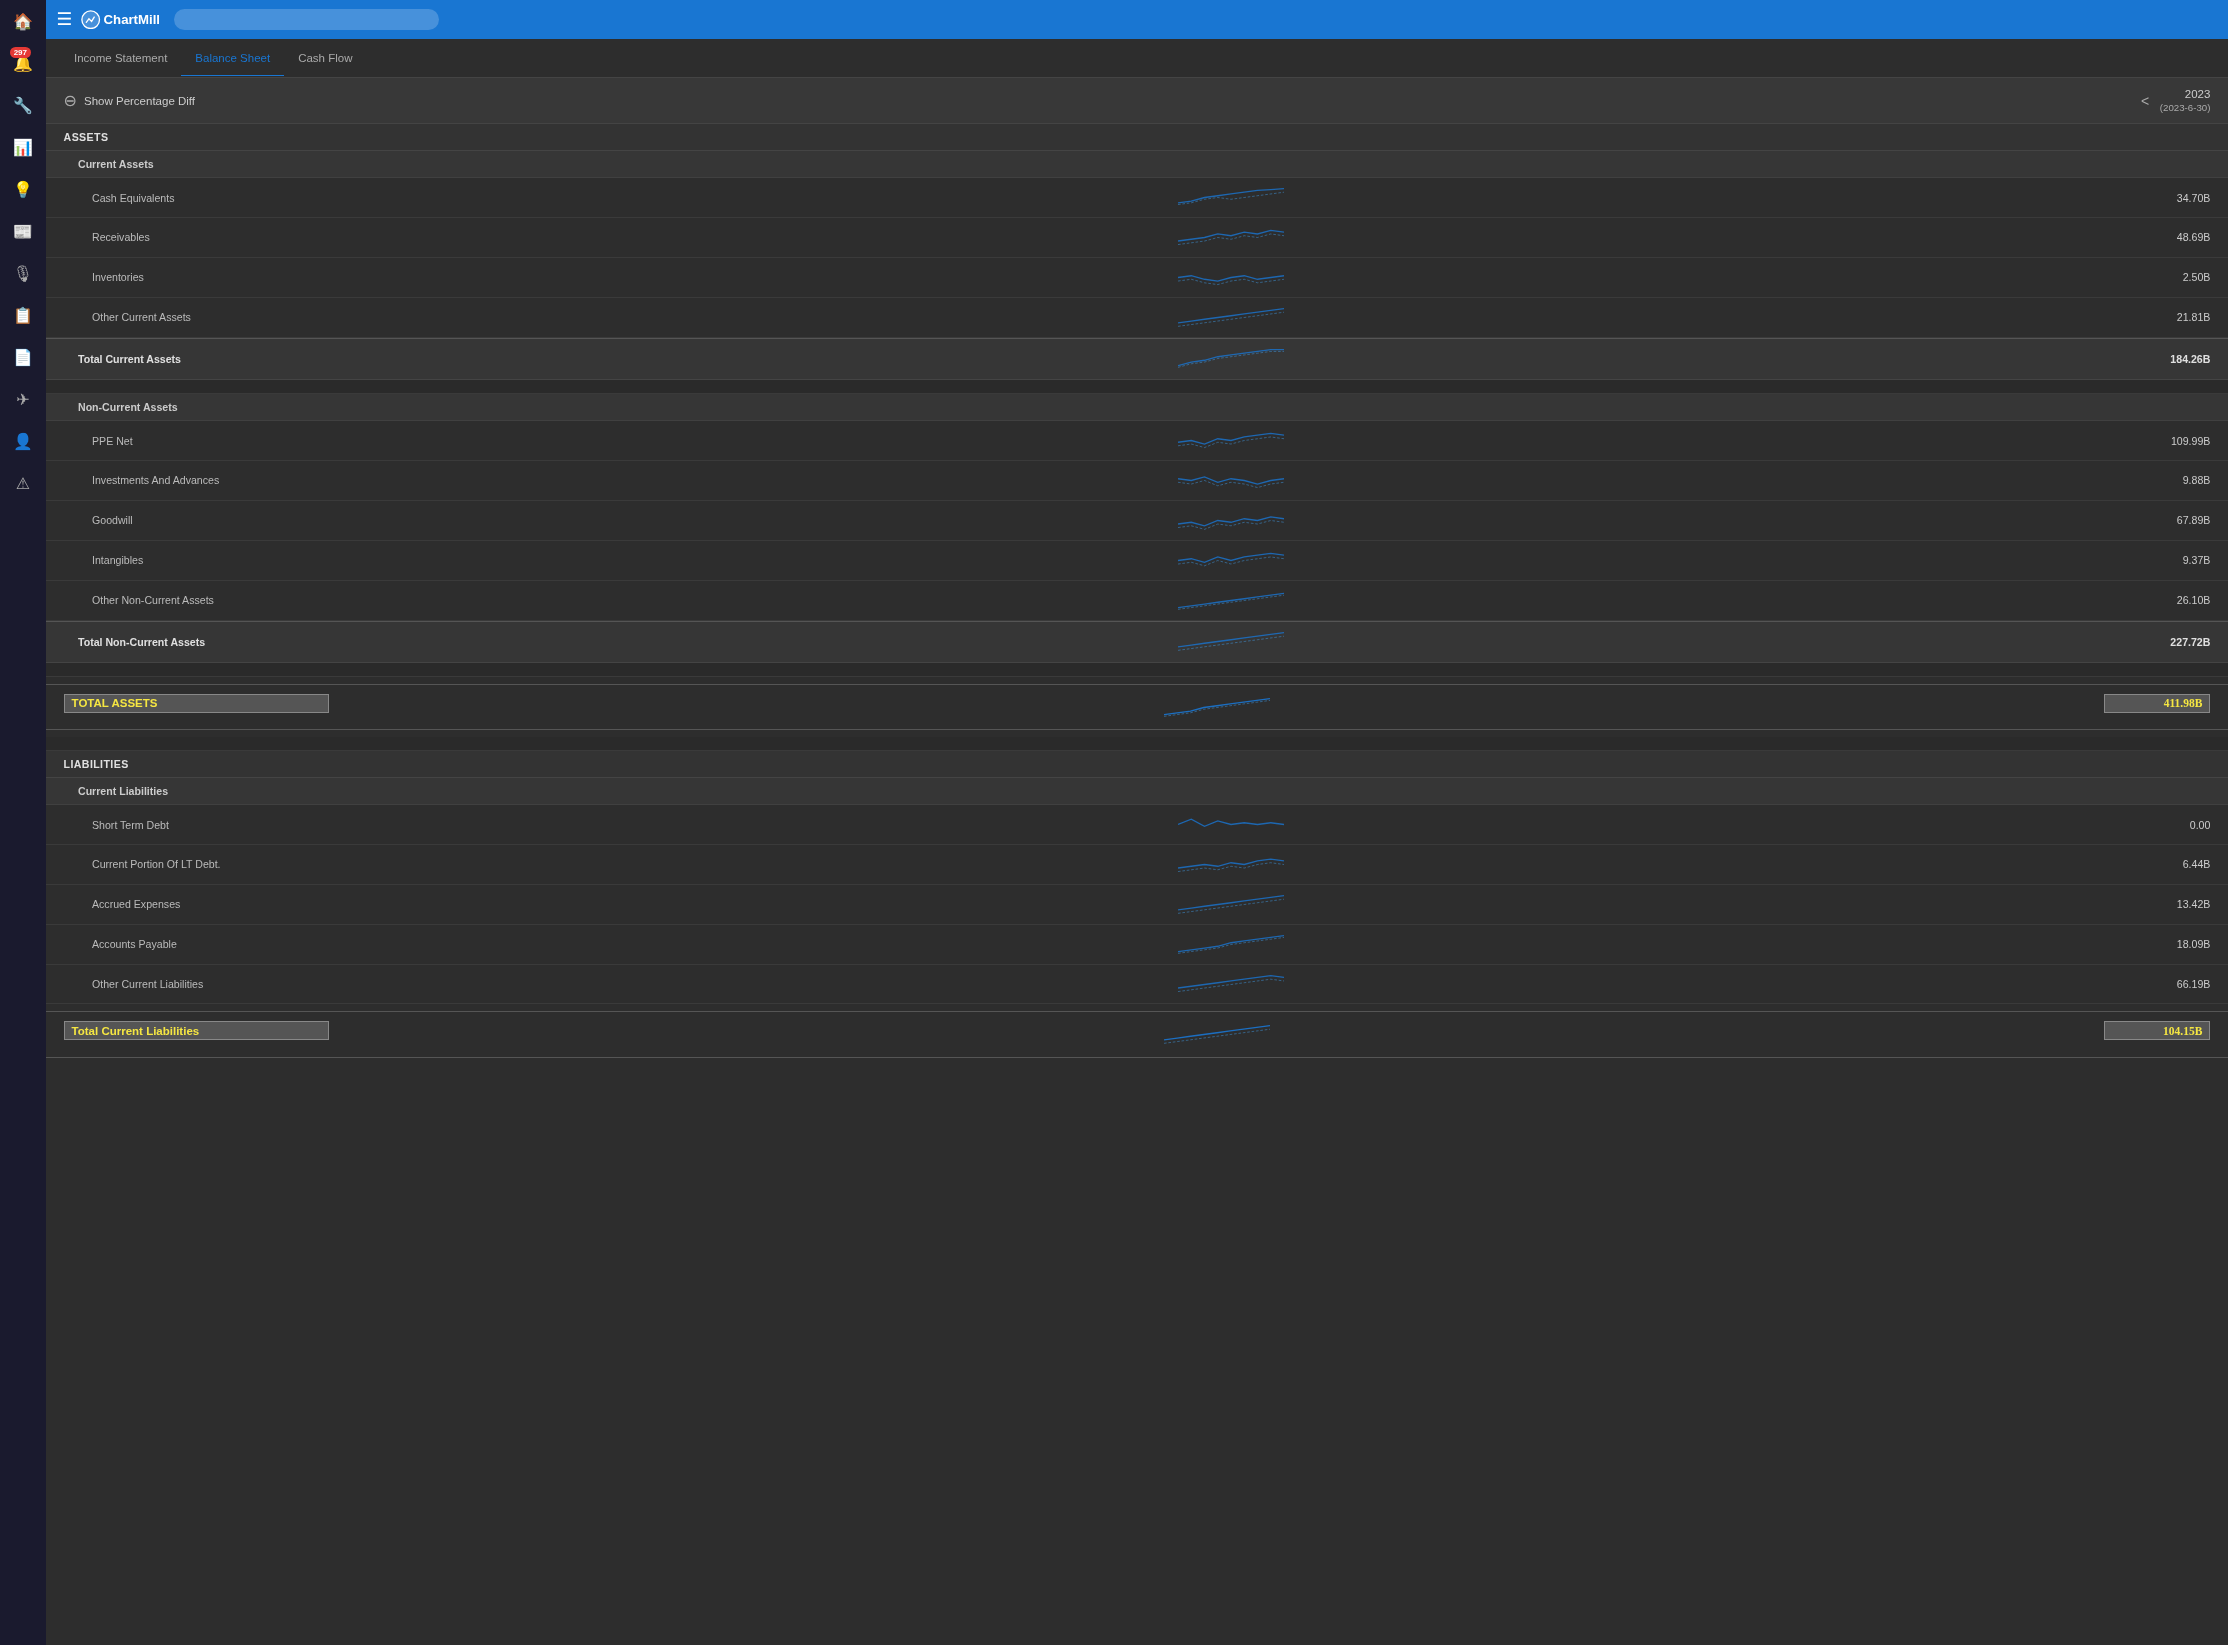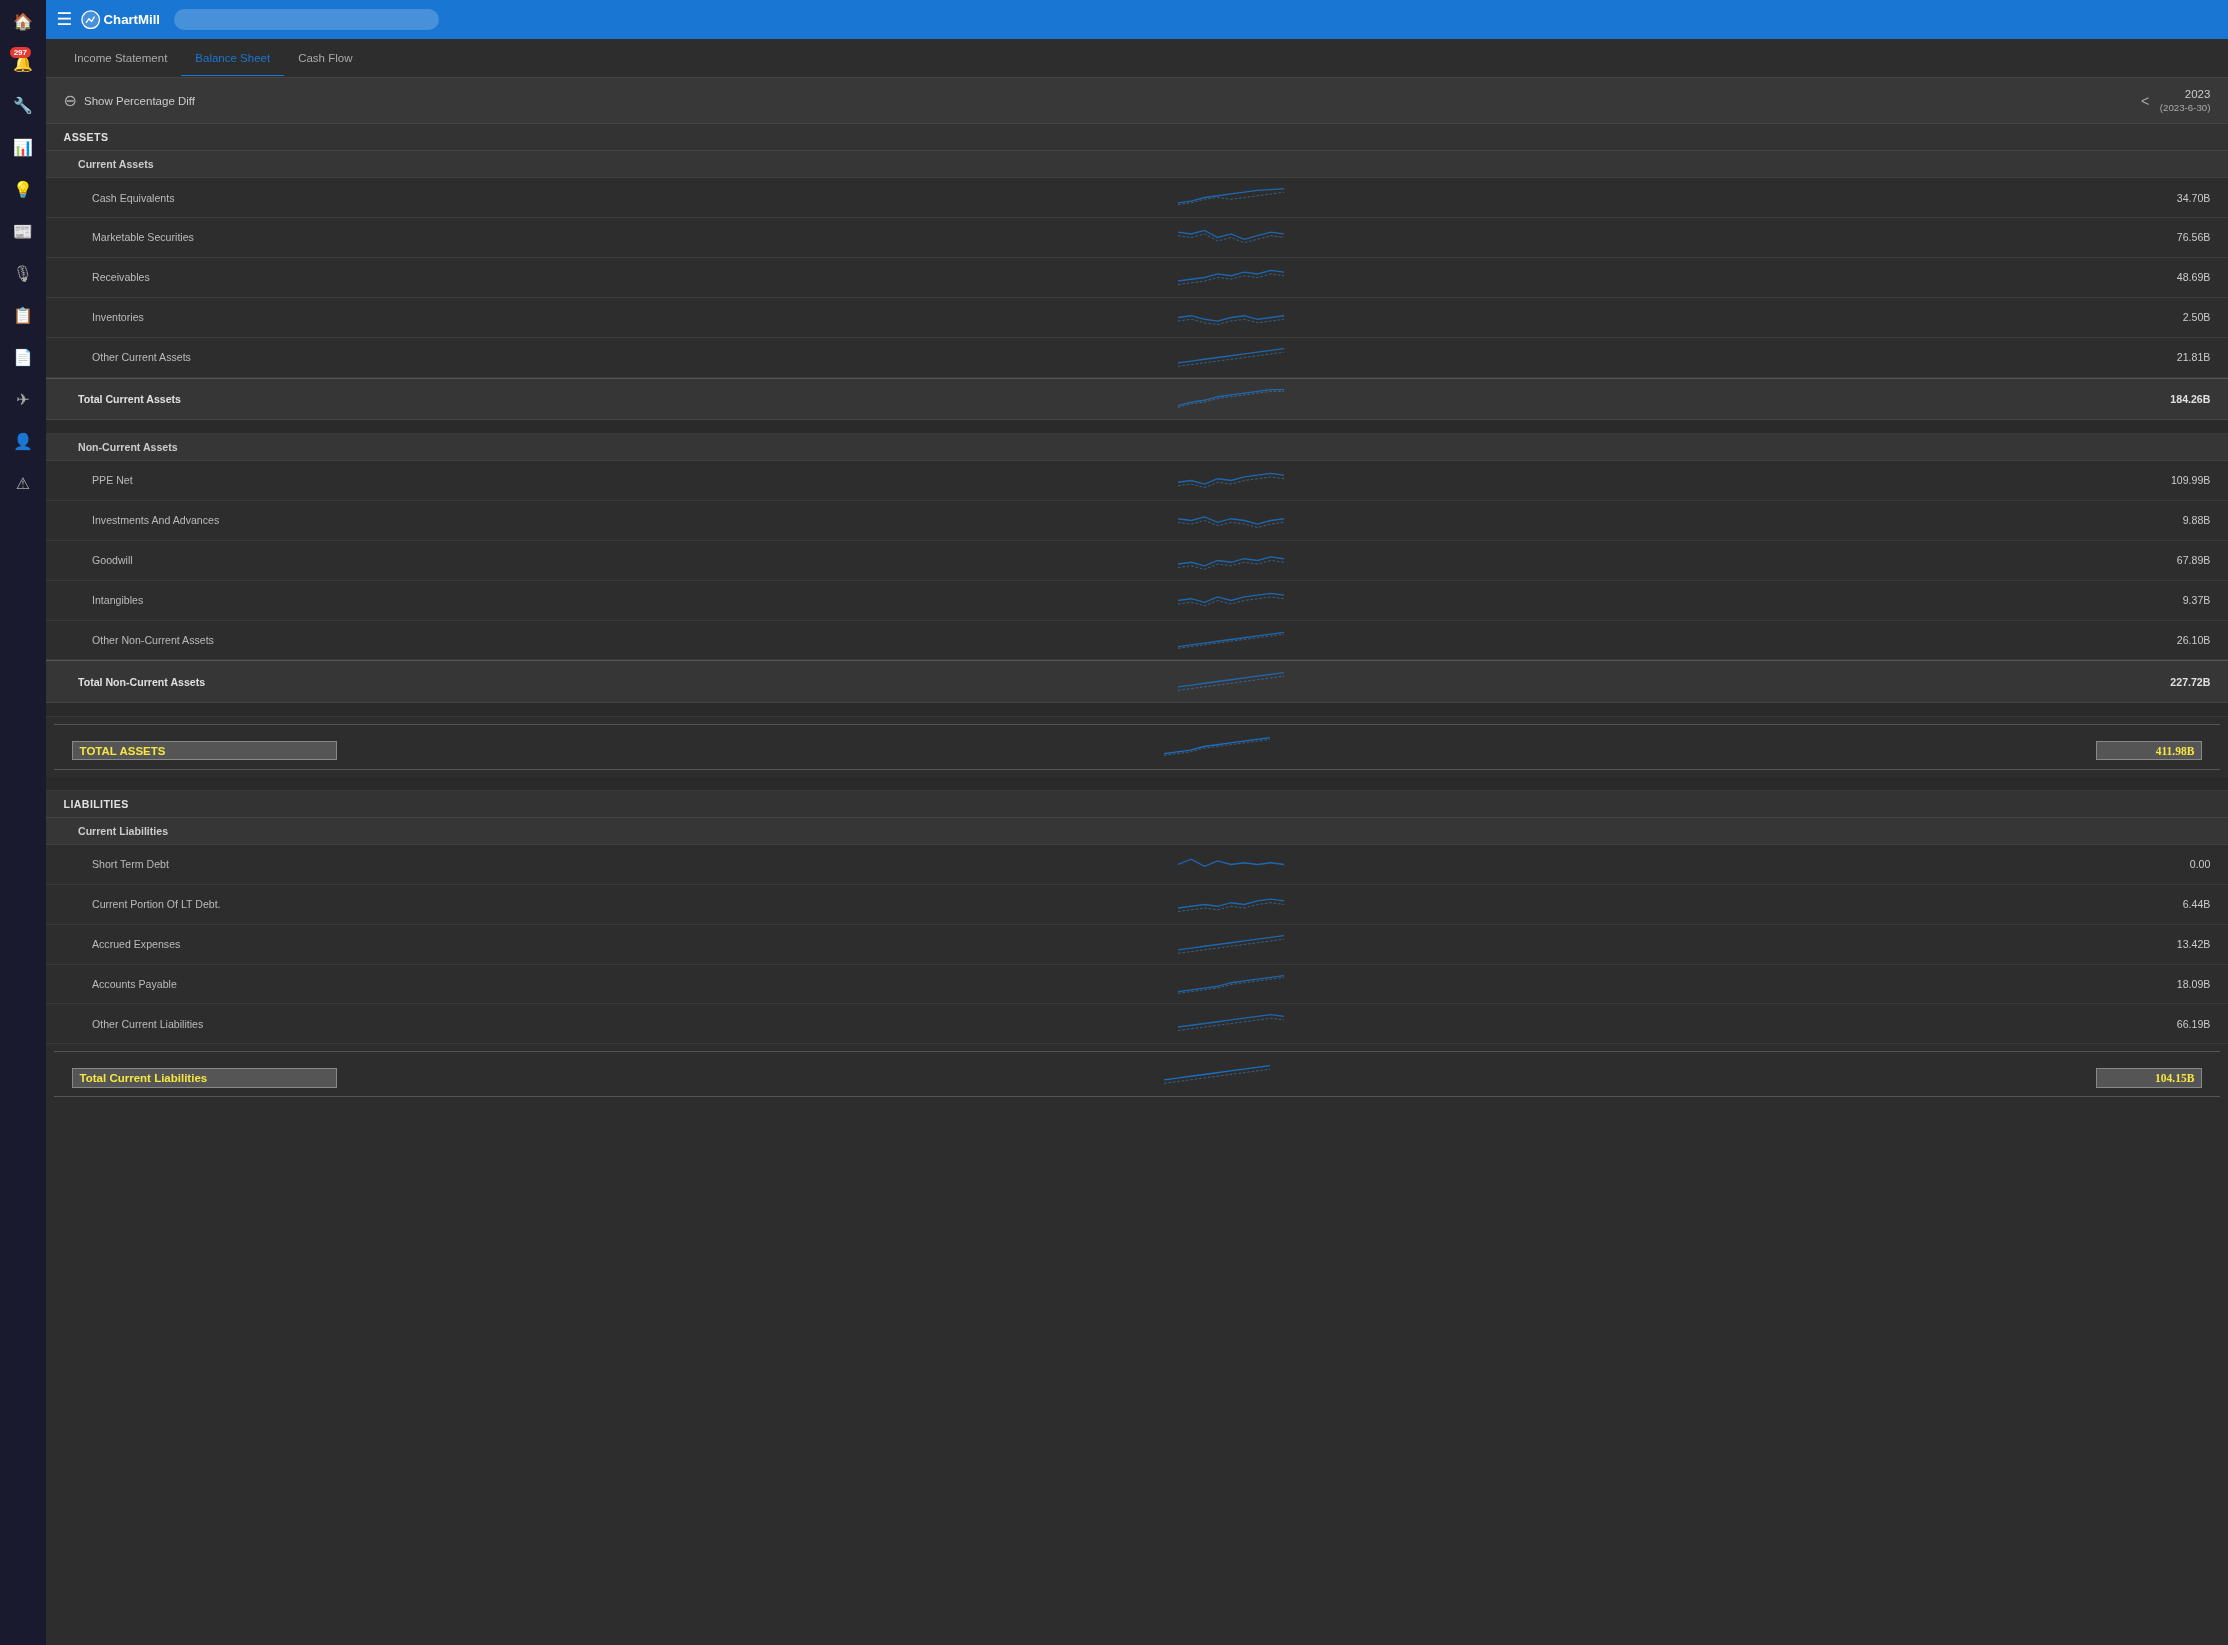--- a/index.html
+++ b/index.html
@@ -236,26 +236,26 @@
       flex: 0 0 106px;
       text-align: right;
       color: #e0e0e0;
       font-weight: bold;
       font-size: 10.6px;
     }
 
     
     .total-row {
       display: flex;
-      align-items: flex-end;
+      align-items: flex-start;
       padding: 8.8px 17.6px;
       border-top: 1.8px solid #555;
       border-bottom: 1.8px solid #555;
       background: #2d2d2d;
-      margin: 7px 8px;
+      margin: 7px 0;
     }
     .total-label {
       flex: 0 0 265px;
       color: #f5e642;
       font-weight: bold;
       font-size: 11.5px;
       background: #555;
       padding: 2.6px 7px;
       border: 0.9px solid #888;
     }
@@ -351,30 +351,20 @@
         <span class="row-label">Cash Equivalents</span>
         <div class="row-chart">
           <svg class="sparkline" viewBox="0 0 120 28">
             <polyline points="0,20 15,18 30,14 45,12 60,10 75,8 90,6 105,5 120,4" fill="none" stroke="#1976d2" stroke-width="1.5" opacity="0.8"></polyline>
             <polyline points="0,22 15,20 30,16 45,14 60,16 75,14 90,12 105,10 120,8" fill="none" stroke="#42a5f5" stroke-width="1" opacity="0.5" stroke-dasharray="3,2"></polyline>
           </svg>
         </div>
         <span class="row-value">34.70B</span>
       </div>
 
-      <div class="data-row">
-        <span class="row-label">Marketable Securities</span>
-        <div class="row-chart">
-          <svg class="sparkline" viewBox="0 0 120 28">
-            <polyline points="0,8 15,10 30,6 45,14 60,10 75,16 90,12 105,8 120,10" fill="none" stroke="#1976d2" stroke-width="1.5" opacity="0.8"></polyline>
-            <polyline points="0,12 15,14 30,10 45,18 60,14 75,20 90,16 105,12 120,14" fill="none" stroke="#42a5f5" stroke-width="1" opacity="0.5" stroke-dasharray="3,2"></polyline>
-          </svg>
-        </div>
-        <span class="row-value">76.56B</span>
-      </div>
 
       <div class="data-row">
         <span class="row-label">Receivables</span>
         <div class="row-chart">
           <svg class="sparkline" viewBox="0 0 120 28">
             <polyline points="0,18 15,16 30,14 45,10 60,12 75,8 90,10 105,6 120,8" fill="none" stroke="#1976d2" stroke-width="1.5" opacity="0.8"></polyline>
             <polyline points="0,22 15,20 30,18 45,14 60,16 75,12 90,14 105,10 120,12" fill="none" stroke="#42a5f5" stroke-width="1" opacity="0.5" stroke-dasharray="3,2"></polyline>
           </svg>
         </div>
         <span class="row-value">48.69B</span>

